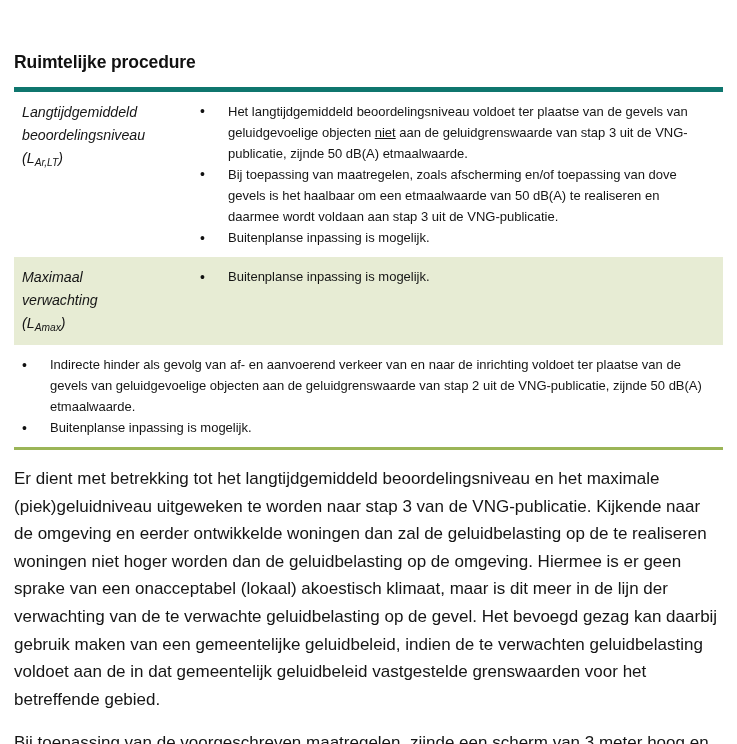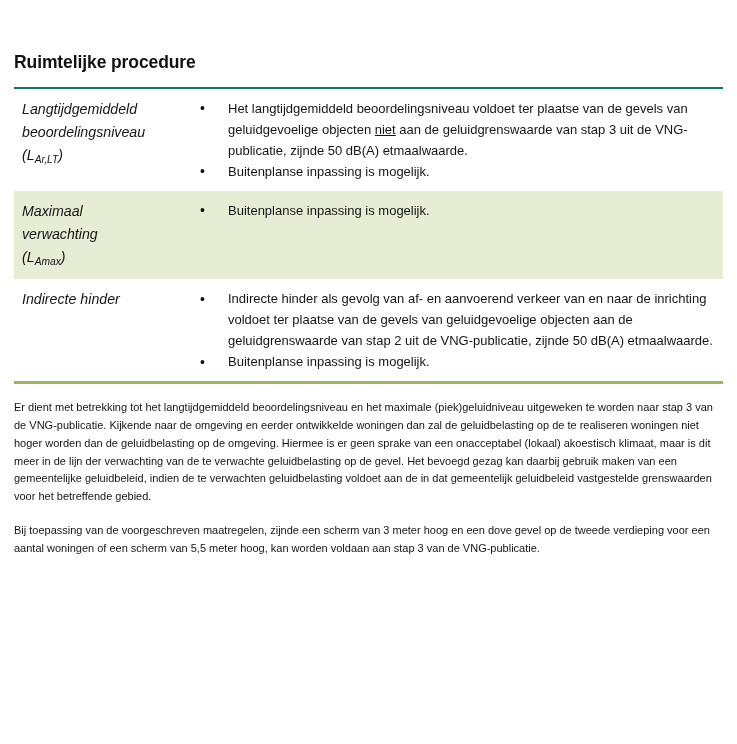--- a/index.html
+++ b/index.html
@@ -26,21 +26,21 @@
     font-size: 17.5px;
     font-weight: bold;
     color: #111111;
     letter-spacing: -0.1px;
     margin: 0;
     padding-top: 10px;
     line-height: 1.3;
   }
   .table-wrap {
     margin-top: 13px;
-    border-top: 2px solid #0f766e;
+    border-top: 5px solid #0f766e;
     border-bottom: 3px solid #9bb557;
   }
   .row {
     display: flex;
     align-items: flex-start;
   }
   .row.highlight {
     background: #e7ecd4;
   }
   .cell-label {
@@ -77,21 +77,21 @@
     top: -0.5px;
     font-size: 14px;
     color: #111;
   }
   .sub {
     font-size: 0.72em;
     vertical-align: -0.25em;
   }
   .u { text-decoration: underline; }
   .para {
-    font-size: 11px;
+    font-size: 17px;
     line-height: 1.62;
     color: #151515;
     margin: 0;
   }
   .body-text {
     padding-top: 15px;
   }
   .para + .para {
     margin-top: 16px;
   }
@@ -102,34 +102,34 @@
 <div class="page">
 
   <h1 class="doc-title">Ruimtelijke procedure</h1>
 
   <div class="table-wrap" id="table-root">
       <div class="row">
         <div class="cell-label"><span>Langtijdgemiddeld</span><br><span>beoordelingsniveau</span><br><span><span>(L</span><span class="sub">Ar,LT</span><span>)</span></span></div>
         <div class="cell-body">
           <ul class="bullets">
             <li><span>Het langtijdgemiddeld beoordelingsniveau voldoet ter plaatse van de gevels van geluidgevoelige objecten </span><span class="u">niet</span><span> aan de geluidgrenswaarde van stap 3 uit de VNG-publicatie, zijnde 50 dB(A) etmaalwaarde.</span></li>
+            <li><span>Bij toepassing van maatregelen, zoals afscherming en/of toepassing van dove gevels is het haalbaar om een etmaalwaarde van 50 dB(A) te realiseren en daarmee wordt voldaan aan stap 3 uit de VNG-publicatie.</span></li>
             <li><span>Buitenplanse inpassing is mogelijk.</span></li>
           </ul>
         </div>
       </div>
       <div class="row highlight">
         <div class="cell-label"><span>Maximaal</span><br><span>verwachting</span><br><span><span>(L</span><span class="sub">Amax</span><span>)</span></span></div>
         <div class="cell-body">
           <ul class="bullets">
             <li><span>Buitenplanse inpassing is mogelijk.</span></li>
           </ul>
         </div>
       </div>
       <div class="row">
-        <div class="cell-label"><span>Indirecte hinder</span><br></div>
         <div class="cell-body">
           <ul class="bullets">
             <li><span>Indirecte hinder als gevolg van af- en aanvoerend verkeer van en naar de inrichting voldoet ter plaatse van de gevels van geluidgevoelige objecten aan de geluidgrenswaarde van stap 2 uit de VNG-publicatie, zijnde 50 dB(A) etmaalwaarde.</span></li>
             <li><span> Buitenplanse inpassing is mogelijk.</span></li>
           </ul>
         </div>
       </div>
     </div>
 
   <div class="body-text" id="body-root">

